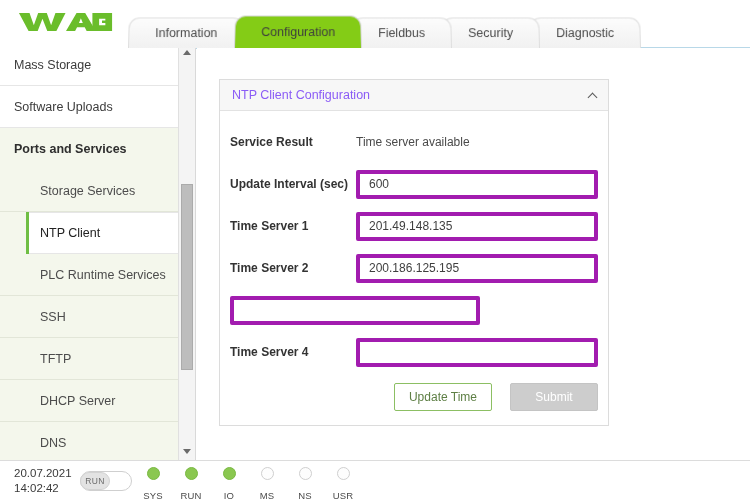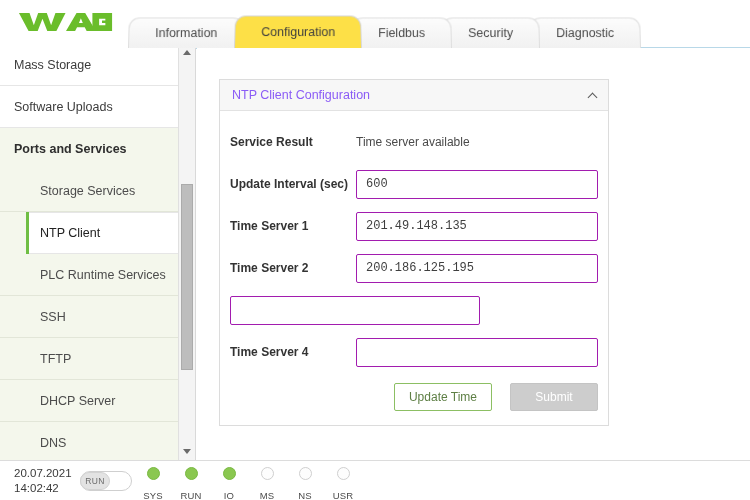--- a/index.html
+++ b/index.html
@@ -61,21 +61,21 @@
     margin-right: -11px;
     transform: perspective(14px) rotateX(0.4deg);
     transform-origin: bottom center;
     white-space: nowrap;
     cursor: pointer;
   }
   .tab .tab-label { transform: perspective(14px) rotateX(-0.4deg); }
   .tab.t-information { z-index: 5; }
   .tab.t-configuration {
     z-index: 9;
-    background: #fde047;
+    background: #84cc16;
     height: 33px;
     color: #3c3c3c;
     border-color: #d6d6d6;
   }
   .tab.t-fieldbus { z-index: 4; }
   .tab.t-security { z-index: 3; }
   .tab.t-diagnostic { z-index: 2; }
 
   .tabline {
     position: absolute;
@@ -251,24 +251,24 @@
     color: #333333;
     flex: 0 0 126px;
   }
   .fvalue {
     font-size: 12px;
     color: #4a4a4a;
   }
   .finput {
     width: 250px;
     height: 29px;
-    border: 1px solid #a21caf;
+    border: 4px solid #a21caf;
     border-radius: 2px;
     background: #ffffff;
-    font-family: Liberation Mono, monospace;
+    font-family: Liberation Sans, sans-serif;
     font-size: 12px;
     color: #3f3f3f;
     padding: 0 9px;
     outline: none;
   }
 
   .checkbox {
     width: 17px; height: 17px;
     background: #63b32e;
     border: 1px solid #4f9224;

